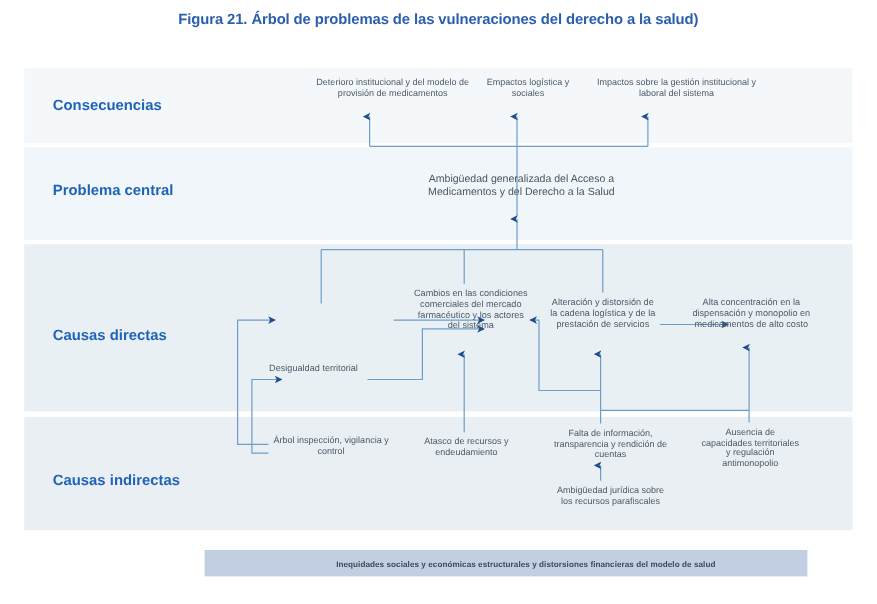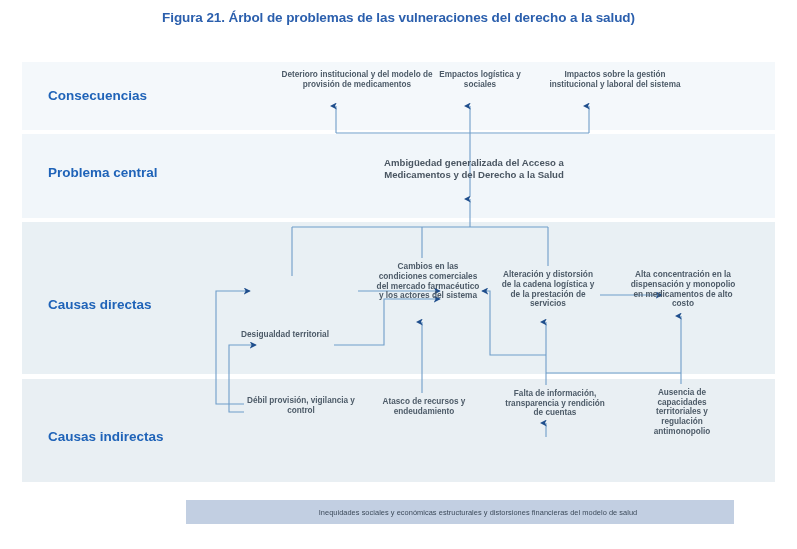--- a/index.html
+++ b/index.html
@@ -29,21 +29,21 @@
     white-space:nowrap;
   }
   .lbl-consecuencias{left:48px;top:88px;text-align:center;}
   .lbl-problema{left:48px;top:165px;}
   .lbl-directas{left:48px;top:297px;}
   .lbl-indirectas{left:48px;top:429px;}
 
   
   .node{
     position:absolute;text-align:center;color:#4d5b68;
-    font-weight:bold;line-height:1.18;
+    font-weight:normal;line-height:1.18;
   }
   .node.cons{font-size:8.2px;color:#4d5b68;}
   .node.central{font-size:9.6px;color:#4a5662;line-height:1.25;}
   .node.direct{font-size:8.3px;color:#4d5b68;}
   .node.indirect{font-size:8.2px;color:#4d5b68;text-align:center;}
 
   
   .n-deterioro{left:277px;top:70px;width:160px;}
   .n-empactos{left:432px;top:70px;width:96px;}
   .n-impactos{left:540px;top:70px;width:150px;}
@@ -64,21 +64,21 @@
   .n-falta{left:500px;top:389px;width:110px;}
   .n-ambiguedad{left:500px;top:441px;width:110px;}
   .n-ausencia{left:636px;top:388px;width:92px;}
 
   
   .banner{
     position:absolute;left:186px;top:500px;width:548px;height:24px;
     background:#c2cfe2;display:flex;align-items:center;justify-content:center;
   }
   .banner span{
-    font-size:7.4px;font-weight:normal;color:#3c4a5a;letter-spacing:0.05px;padding-left:36px;
+    font-size:7.4px;font-weight:bold;color:#3c4a5a;letter-spacing:0.05px;padding-left:36px;
   }
 
   
   #wires{position:absolute;left:0;top:0;width:797px;height:549px;}
 </style>
 </head>
 <body>
 
 <div id="figure">
 
@@ -152,22 +152,23 @@
   <div class="node cons n-empactos">Empactos logística y sociales</div>
   <div class="node cons n-impactos">Impactos sobre la gestión institucional y laboral del sistema</div>
 
   <div class="node central n-central">Ambigüedad generalizada del Acceso a Medicamentos y del Derecho a la Salud</div>
 
   <div class="node direct n-desigualdad">Desigualdad territorial</div>
   <div class="node direct n-cambios">Cambios en las condiciones comerciales del mercado farmacéutico y los actores del sistema</div>
   <div class="node direct n-alteracion">Alteración y distorsión de la cadena logística y de la prestación de servicios</div>
   <div class="node direct n-alta">Alta concentración en la dispensación y monopolio en medicamentos de alto costo</div>
 
-  <div class="node indirect n-debil">Débil provisión, vigilancia y control</div>
+  <div class="node indirect n-debil">Árbol inspección, vigilancia y control</div>
   <div class="node indirect n-atasco">Atasco de recursos y endeudamiento</div>
   <div class="node indirect n-falta">Falta de información, transparencia y rendición de cuentas</div>
+  <div class="node indirect n-ambiguedad">Ambigüedad jurídica sobre los recursos parafiscales</div>
   <div class="node indirect n-ausencia">Ausencia de capacidades territoriales y regulación antimonopolio</div>
 
   <div class="banner">
     <span>Inequidades sociales y económicas estructurales y distorsiones financieras del modelo de salud</span>
   </div>
 
 </div>
 
 </body></html>

